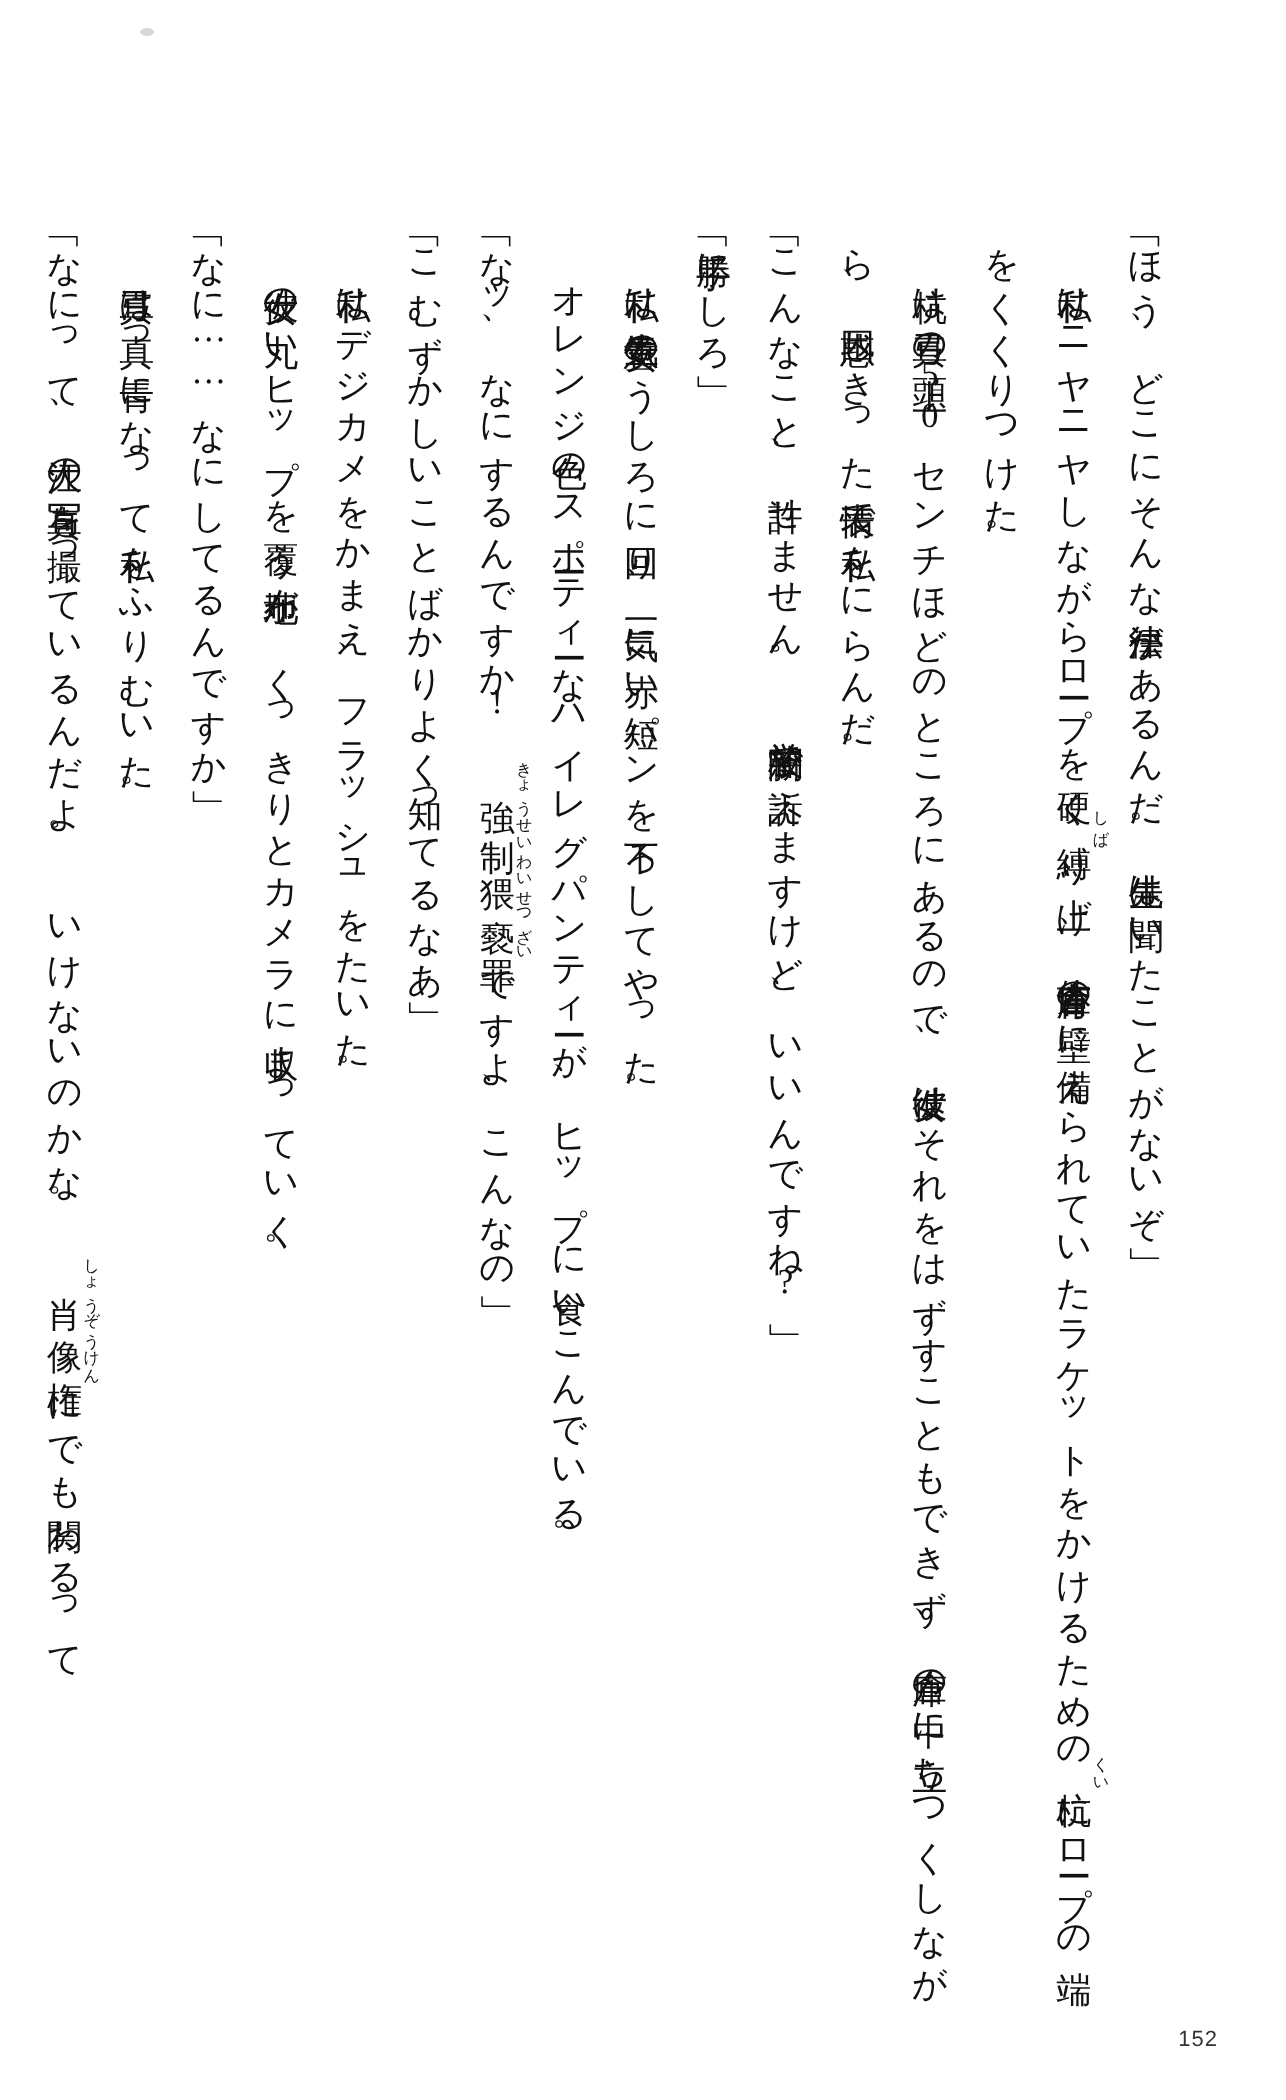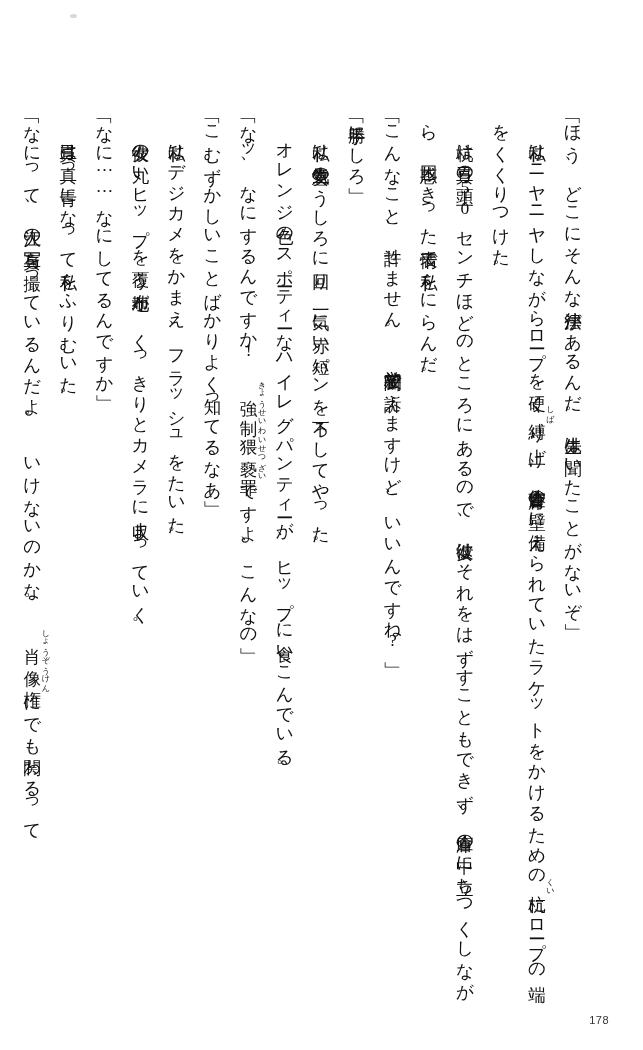--- a/index.html
+++ b/index.html
@@ -95,15 +95,15 @@
     <p>　オレンジ色のスポーティーなハイレグパンティーが、ヒップに食いこんでいる。</p>
     <p>「なッ、なにするんですか!　<ruby>強制猥褻罪<rt>きょうせいわいせつざい</rt></ruby>ですよ、こんなの」</p>
     <p>「こむずかしいことばかりよく知ってるなあ」</p>
     <p>　私はデジカメをかまえ、フラッシュをたいた。</p>
     <p>　彼女の丸いヒップを覆う布地が、くっきりとカメラに収まっていく。</p>
     <p>「なに……なにしてるんですか」</p>
     <p>　真弓は真っ青になって私をふりむいた。</p>
     <p>「なにって、大江の写真を撮っているんだよ。　いけないのかな。　<ruby>肖像権<rt>しょうぞうけん</rt></ruby>にでも関わるって</p>
   </div>
 
-  <div class="page-number">178</div>
+  <div class="page-number">152</div>
 
 </div>
 
 </body></html>

